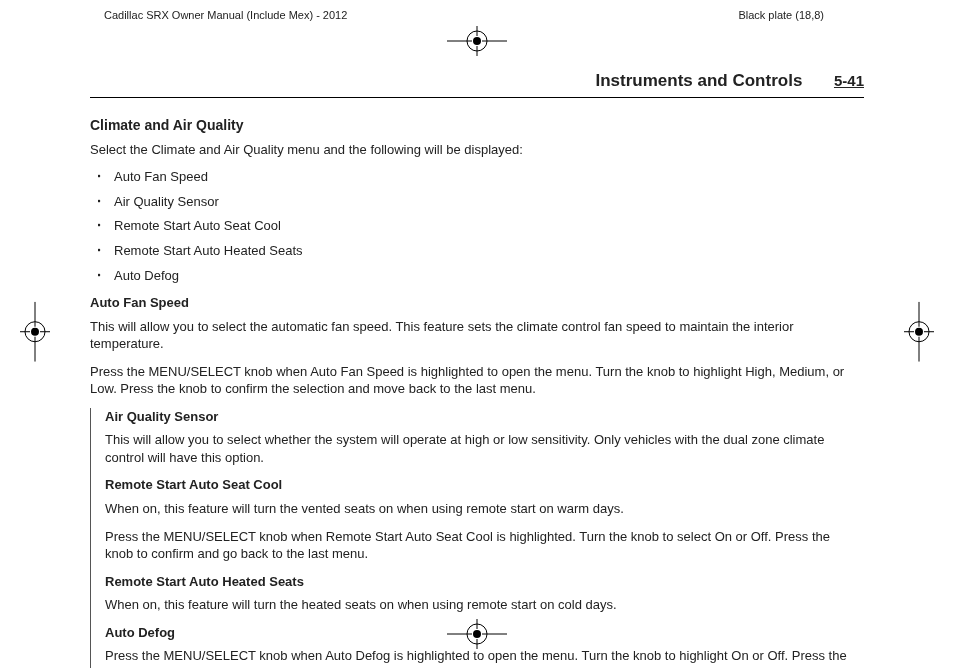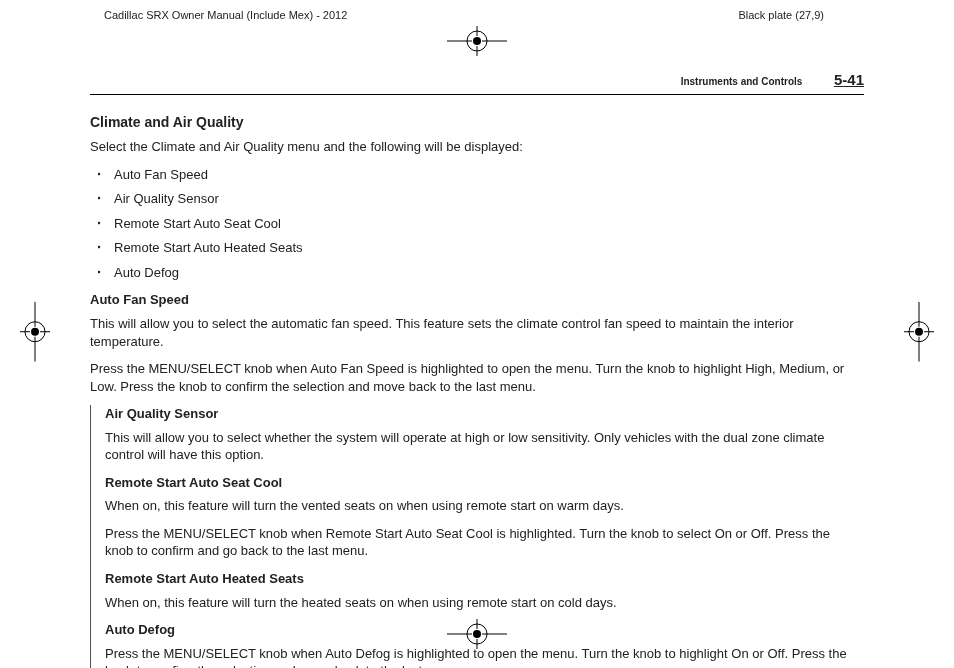--- a/index.html
+++ b/index.html
@@ -68,21 +68,21 @@
     bottom: 50px;
   }
   .page-header {
     border-bottom: 1.5px solid #000;
     text-align: right;
     padding-bottom: 4px;
     margin-bottom: 18px;
   }
   .page-header-title {
     font-weight: bold;
-    font-size: 10px;
+    font-size: 17px;
   }
   .page-header-num {
     font-weight: bold;
     font-size: 15px;
     margin-left: 28px;
     text-decoration: underline;
   }
   .columns {
     display: flex;
     gap: 0;
@@ -127,21 +127,21 @@
     top: -4px;
     font-size: 22px;
     line-height: 1;
   }
 </style>
 </head>
 <body>
 
 <div class="top-bar">
   <span class="top-left">Cadillac SRX Owner Manual (Include Mex) - 2012</span>
-  <span class="top-right">Black plate (27,9)</span>
+  <span class="top-right">Black plate (18,8)</span>
 </div>
 
 <div class="crop-mark-top">
   <svg viewBox="0 0 60 30">
       <line x1="30" y1="0" x2="30" y2="10" stroke="#000" stroke-width="1"></line>
       <line x1="0" y1="15" x2="25" y2="15" stroke="#000" stroke-width="1"></line>
       <line x1="35" y1="15" x2="60" y2="15" stroke="#000" stroke-width="1"></line>
       <circle cx="30" cy="15" r="10" fill="none" stroke="#000" stroke-width="1"></circle>
       <circle cx="30" cy="15" r="4" fill="#000"></circle>
       <line x1="30" y1="20" x2="30" y2="30" stroke="#000" stroke-width="1"></line>

